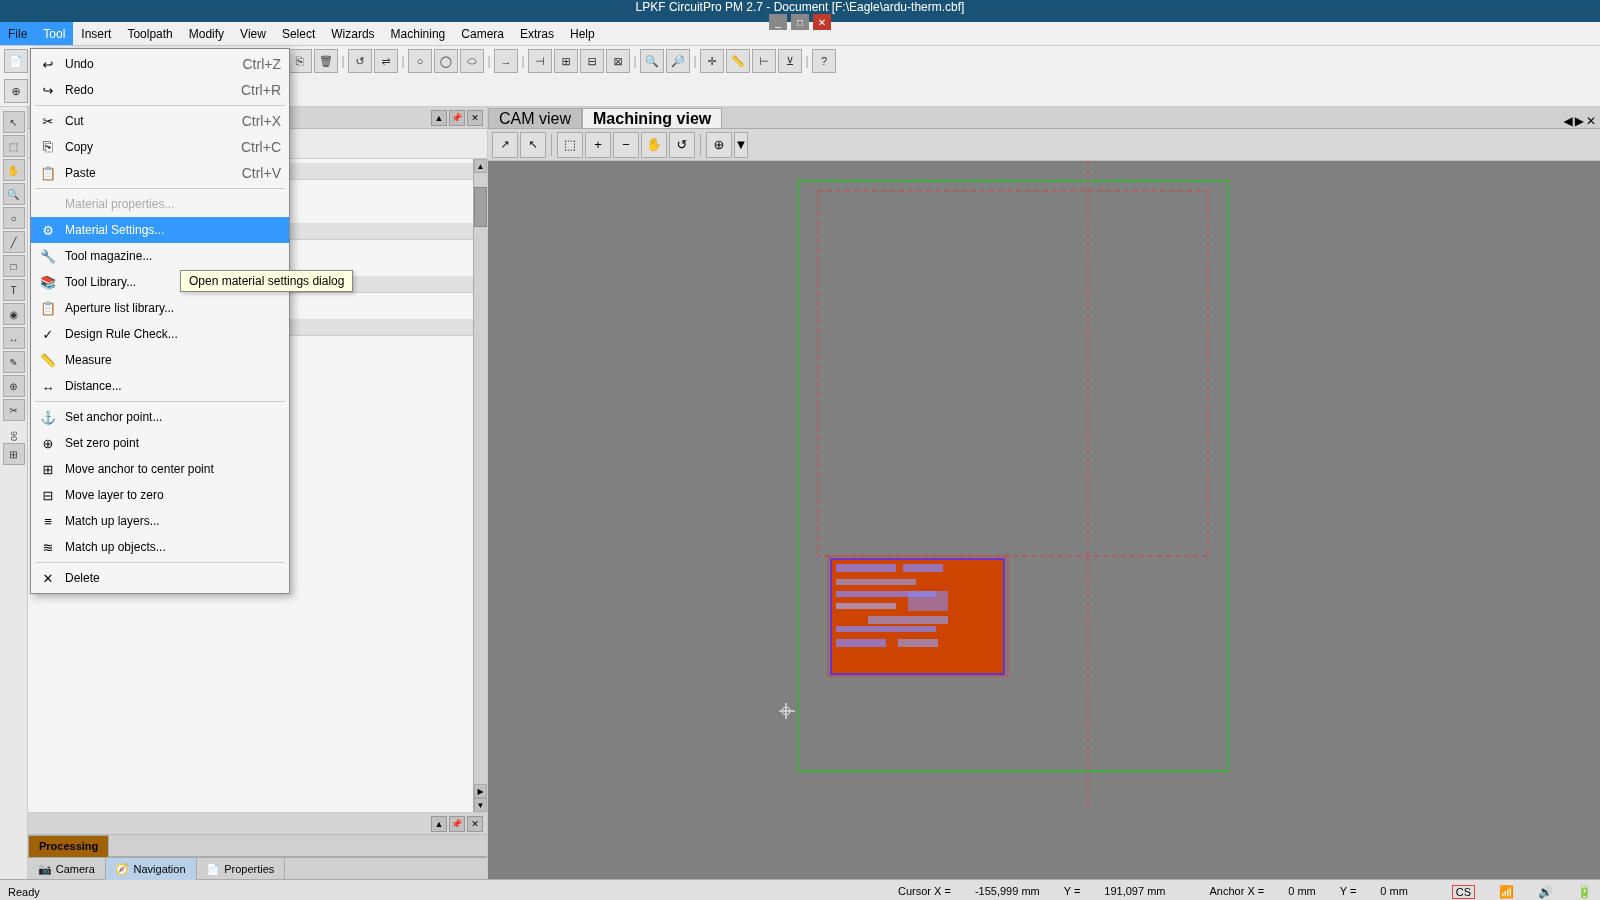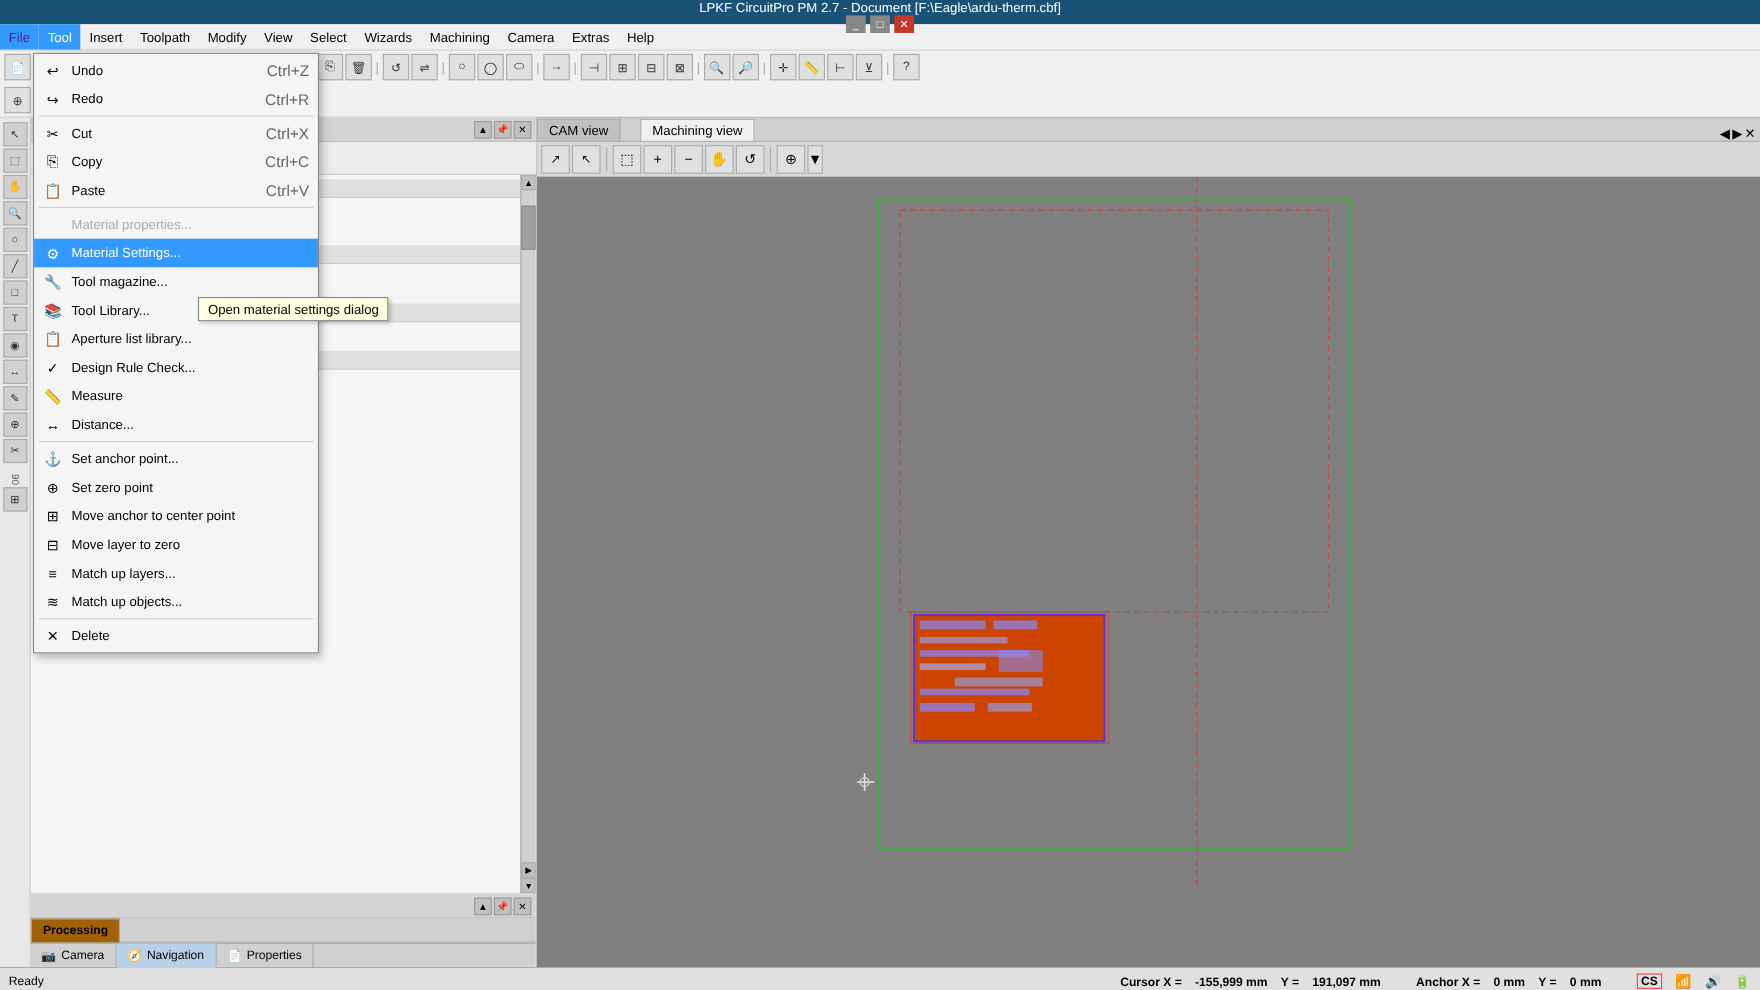--- a/index.html
+++ b/index.html
@@ -21,21 +21,21 @@
     
     #menubar {
       width: 100%; height: 24px; background: #f0f0f0;
       display: flex; align-items: center; border-bottom: 1px solid #ccc;
       font-size: 12px;
     }
     .menu-item {
       padding: 2px 8px; cursor: pointer; height: 100%;
       display: flex; align-items: center;
     }
-    .menu-item.active { background: #3399ff; color: #4c1d95; }
+    .menu-item.active { background: #3399ff; color: #0f172a; }
 
     
     #toolbar-area {
       width: 100%; background: #f0f0f0;
       border-bottom: 1px solid #ccc;
     }
     #toolbar1 {
       display: flex; align-items: center; padding: 2px 4px; height: 30px;
       gap: 2px;
     }
@@ -101,26 +101,26 @@
     }
 
     #canvas-tabs {
       height: 22px; background: #d0d0d0;
       display: flex; align-items: flex-end;
       border-bottom: 1px solid #aaa;
     }
     .canvas-tab {
       height: 20px; padding: 0 10px;
       display: flex; align-items: center;
-      font-size: 12px; cursor: pointer;
+      font-size: 16px; cursor: pointer;
       border: 1px solid #aaa; border-bottom: none;
-      background: #c0c0c0; margin-right: 18px;
+      background: #c0c0c0; margin-right: 0;
     }
     .canvas-tab.active {
-      background: #f0f0f0; font-weight: normal;
+      background: #f0f0f0; font-weight: bold;
     }
     #canvas-tab-controls {
       margin-left: auto; display: flex; align-items: center; gap: 2px;
       padding-right: 4px;
     }
 
     #canvas-viewport {
       width: 100%; height: calc(100% - 22px);
       background: #808080; position: relative; overflow: hidden;
     }
@@ -544,21 +544,21 @@
         <line x1="298" y1="542" x2="298" y2="558" stroke="#dddddd" stroke-width="1.5"></line>
         <line x1="291" y1="550" x2="307" y2="550" stroke="#dddddd" stroke-width="1.5"></line>
         <circle cx="298" cy="550" r="4" fill="none" stroke="#dddddd" stroke-width="1"></circle>
       </svg>
     </div>
   </div>
 </div>
 
 <div id="statusbar">
   <span>Ready</span>
-  <div style="display:flex;gap:12px;align-items:flex-end;font-weight:bold;">
+  <div style="display:flex;gap:24px;align-items:flex-start;">
     <span>Cursor X =</span>
     <span>-155,999 mm</span>
     <span>Y =</span>
     <span>191,097 mm</span>
     <span style="margin-left:20px;">Anchor X =</span>
     <span>0 mm</span>
     <span>Y =</span>
     <span>0 mm</span>
     <span style="margin-left:20px;border:1px solid #ef4444;padding:0 3px;">CS</span>
     <span style="font-size:12px;">📶</span>

